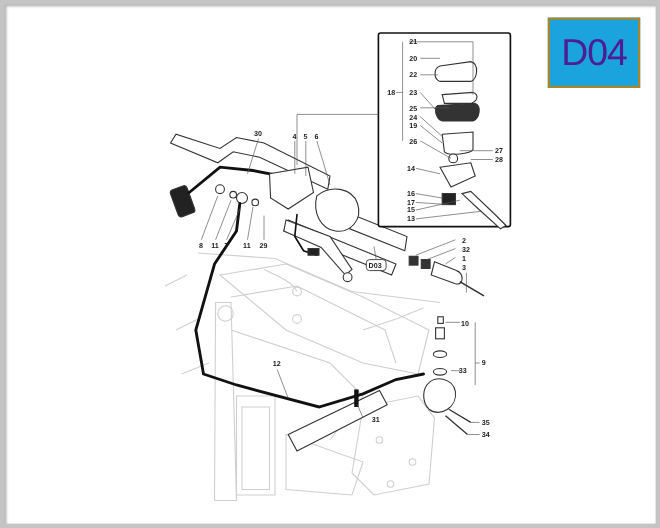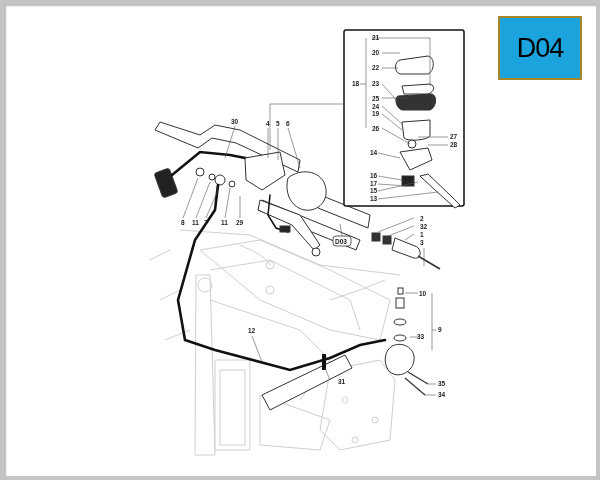--- a/index.html
+++ b/index.html
@@ -14,23 +14,23 @@
     box-sizing: border-box;
     border: 4px solid #c4c4c4;
     box-shadow: inset 2px 2px 2px #b8b8b8;
     background: #fff;
   }
   .badge {
     position: absolute; left: 498px; top: 16px; width: 84px; height: 64px;
     box-sizing: border-box;
     background: #1aa3dc;
     border: 2px solid #a8862c;
-    color: #000000;
+    color: #4c1d95;
     font-family: "Liberation Sans", sans-serif;
-    font-size: 27px;
+    font-size: 34px;
     line-height: 60px;
     text-align: center;
     letter-spacing: -1px;
   }
   svg.diagram { position: absolute; left: 0; top: 0; }
   .lbl { font-family: "Liberation Sans", sans-serif; font-size: 6.5px; font-weight: bold; fill: #222; }
   .frame-line { stroke: #cfcfcf; stroke-width: 1; fill: none; }
   .part { stroke: #333; stroke-width: 1; fill: #fff; }
   .leader { stroke: #555; stroke-width: 0.6; fill: none; }
   .cable { stroke: #111; stroke-width: 2.6; fill: none; stroke-linecap: round; }

